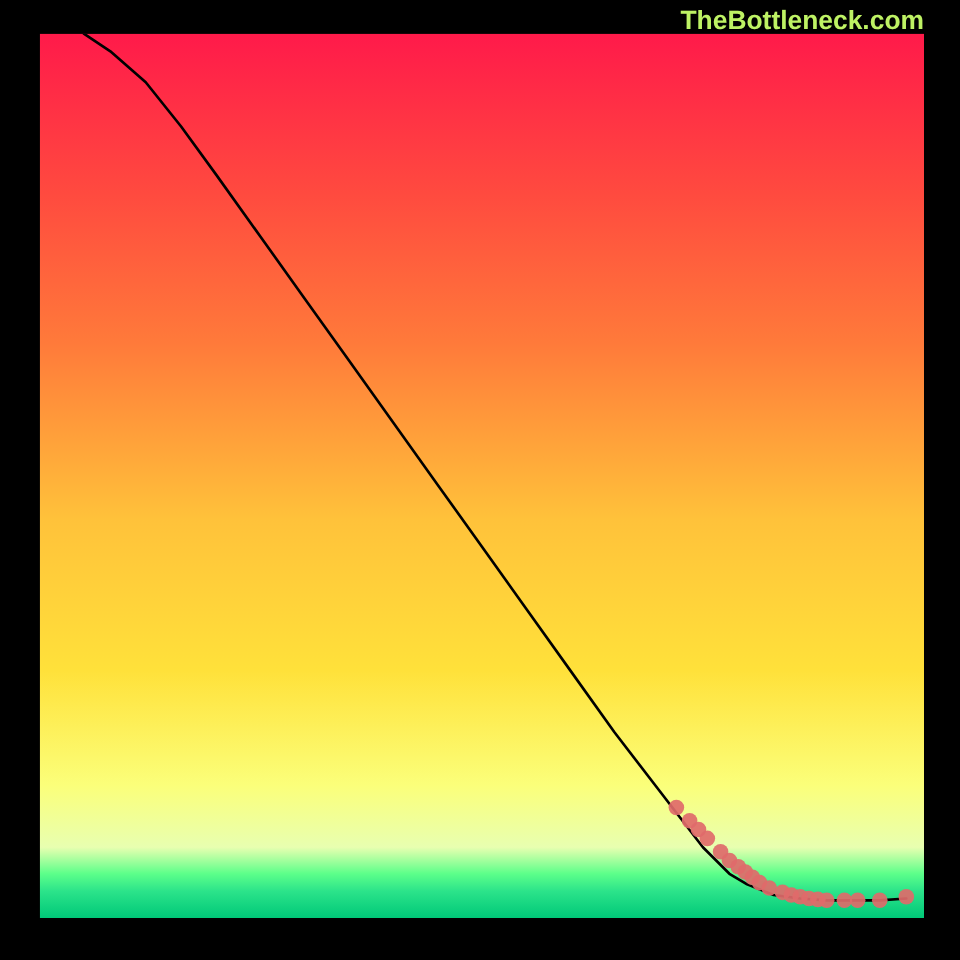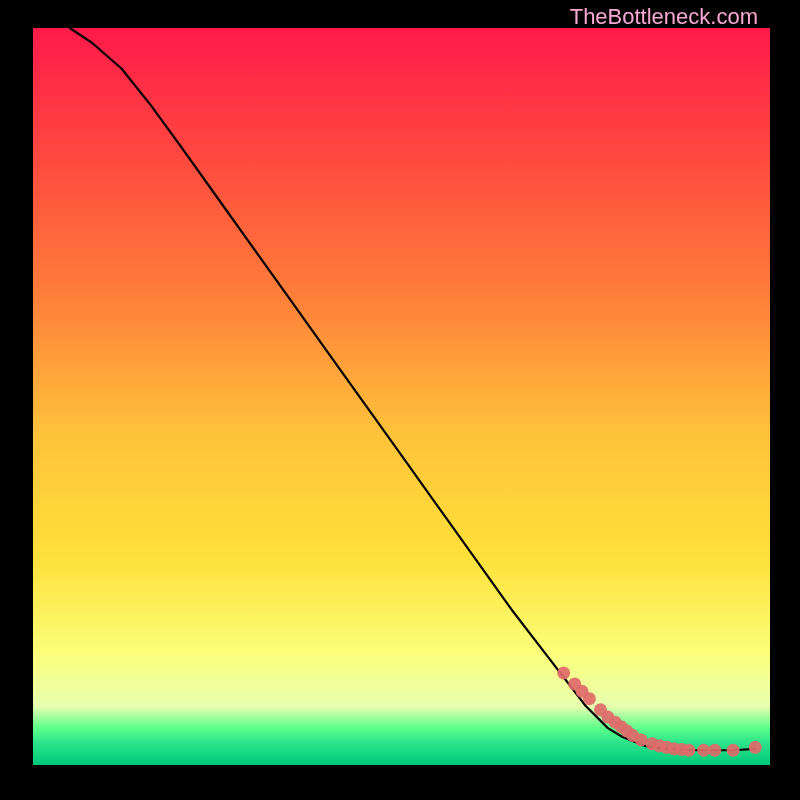--- a/index.html
+++ b/index.html
@@ -12,24 +12,24 @@
     overflow: hidden;
   }
   .container {
     position: relative;
     width: 800px;
     height: 800px;
   }
   .watermark {
     position: absolute;
     top: 4px;
-    right: 42px;
-    color: #f9a8d4;
+    right: 30px;
+    color: #bef264;
     font-size: 22px;
-    font-weight: normal;
+    font-weight: bold;
     z-index: 10;
   }
   .plot-area {
     position: absolute;
     left: 33px;
     top: 28px;
     width: 737px;
     height: 737px;
     overflow: hidden;
   }

